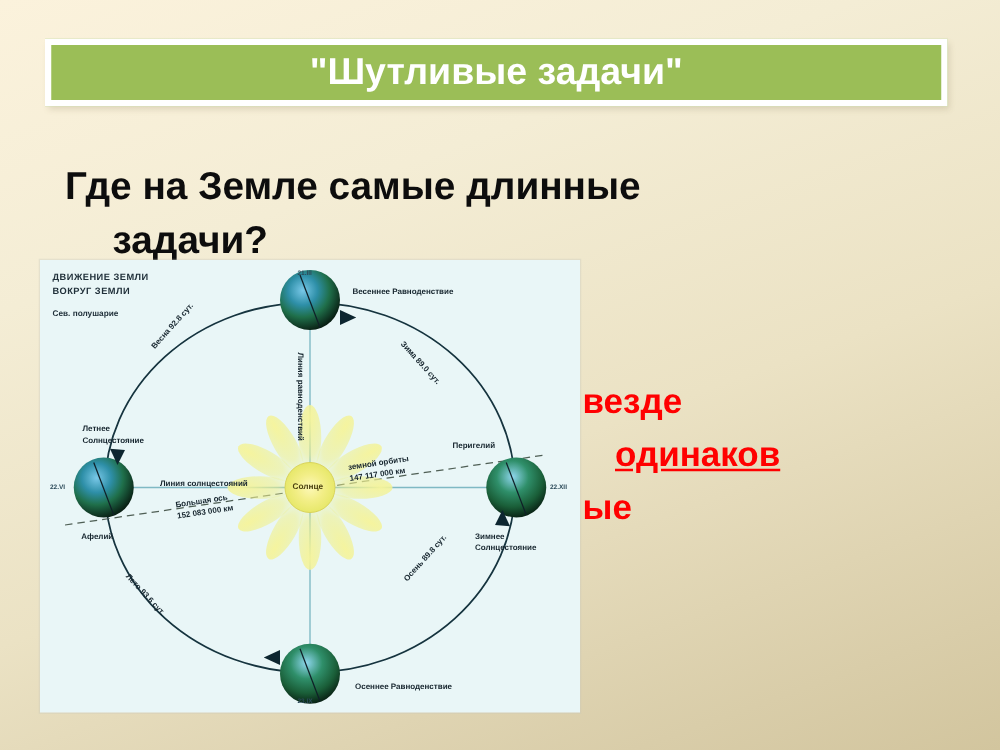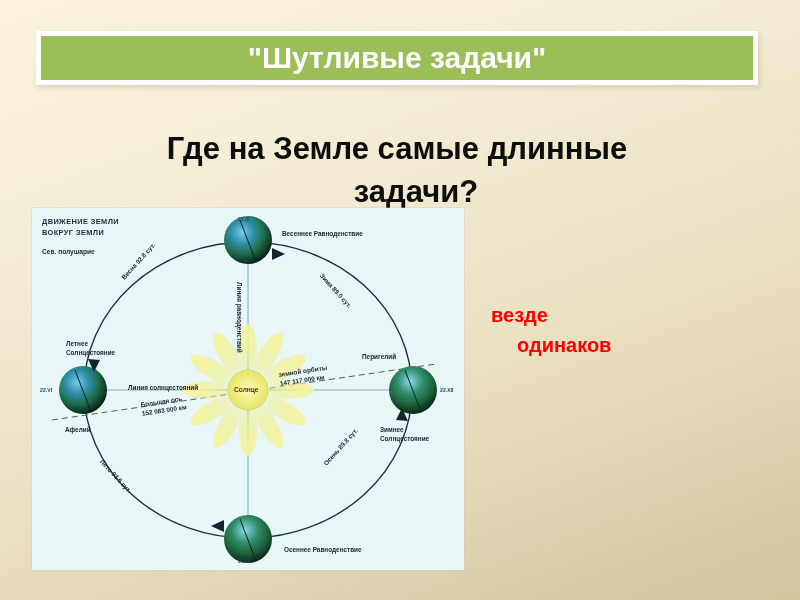--- a/index.html
+++ b/index.html
@@ -47,43 +47,43 @@
   .question {
     position: absolute;
     left: 52px;
     top: 128px;
     width: 690px;
     color: #0D0D0D;
     font-size: 31px;
     font-weight: bold;
     line-height: 1.38;
     text-indent: 0;
-    text-align: center;
   }
   .question .line2 {
     display: block;
     padding-left: 38px;
   }
 
   
   .answer {
     position: absolute;
-    left: 491px;
+    left: 466px;
     top: 300px;
     width: 175px;
     color: #FF0000;
-    font-size: 20px;
+    font-size: 28px;
     font-weight: bold;
     line-height: 1.52;
   }
   .answer .ans-line {
     display: block;
   }
   .answer .ans-line.indent {
     padding-left: 26px;
+    text-decoration: underline;
   }
 
   
   .diagram {
     position: absolute;
     left: 32px;
     top: 208px;
     width: 432px;
     height: 362px;
     background: #E9F6F7;
@@ -145,20 +145,21 @@
   </div>
 
   <div class="question">
     <span>Где на Земле самые длинные</span>
     <span class="line2">задачи?</span>
   </div>
 
   <div class="answer">
     <span class="ans-line">везде</span>
     <span class="ans-line indent">одинаков</span>
+    <span class="ans-line">ые</span>
   </div>
 
   <div class="diagram">
 
     <svg width="432" height="362" viewBox="0 0 432 362">
       <defs>
         <radialGradient id="earthA" cx="38%" cy="34%" r="72%">
           <stop offset="0%" stop-color="#79C8E8"></stop>
           <stop offset="34%" stop-color="#2E8FA8"></stop>
           <stop offset="62%" stop-color="#1F6F4A"></stop>

